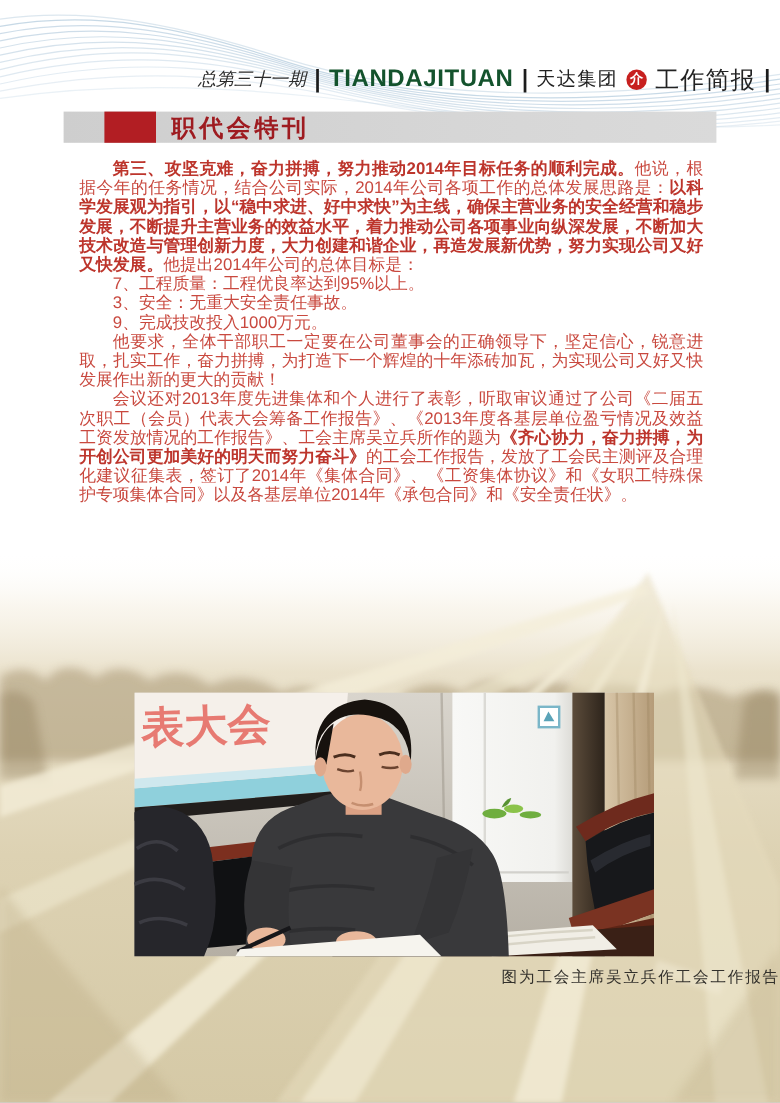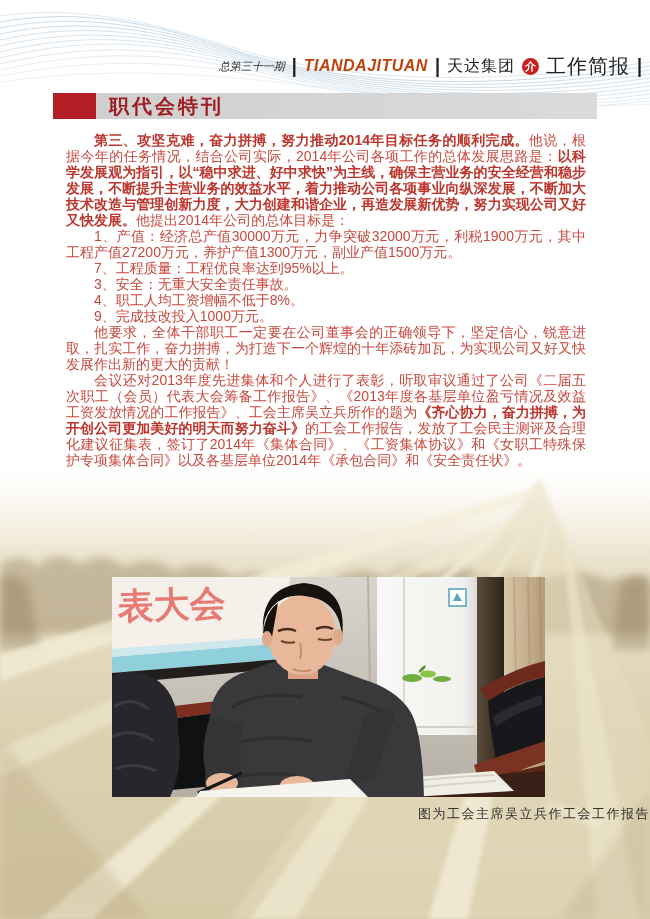--- a/index.html
+++ b/index.html
@@ -9,35 +9,35 @@
     background:#ffffff; overflow:hidden;
     font-family:"Liberation Sans", sans-serif;
   }
   
   .waves { position:absolute; left:0; top:0; width:650px; height:115px; pointer-events:none; }
   
   .masthead {
     position:absolute; top:53px; right:8px; height:26px;
     display:flex; align-items:center; gap:7px; white-space:nowrap;
   }
-  .issue-no { font-family:"DejaVu Serif", serif; font-style:italic; font-size:11px; color:#2b2b2b; }
+  .issue-no { font-family:"DejaVu Serif", serif; font-style:italic; font-size:15px; color:#2b2b2b; }
   .sep { font-size:18px; font-weight:700; color:#1c1c1c; transform:scaleY(1.15); }
-  .brand-en { font-size:16px; font-weight:800; color:#c2410c; letter-spacing:0.5px;font-style:italic; }
+  .brand-en { font-size:20px; font-weight:800; color:#14532d; letter-spacing:0.5px; }
   .brand-cn { font-size:16px; color:#222; letter-spacing:1px; }
   .bulletin { font-size:20px; color:#222; letter-spacing:1px; }
   .logo {
     width:17px; height:17px; border-radius:50%; background:#c7201f;
     color:#fff; font-size:11px; line-height:17px; text-align:center; font-weight:700;
     display:inline-block;
   }
   
   .banner {
     position:absolute; left:53px; top:93px; width:544px; height:26px;
     background:linear-gradient(90deg,#cecece 0%, #d6d6d6 60%, #dadada 100%);
-    display:flex; align-items:center;
+    display:flex; align-items:center;padding-left:34px;
   }
   .banner-block { width:43px; height:26px; background:#b21e23; flex:0 0 auto; }
   .banner-title {
     margin-left:13px; font-size:20px; font-weight:800; color:#9e1b20;
     letter-spacing:3px; font-family:"Liberation Serif", serif;
   }
   
   .article {
     position:absolute; left:66px; top:132px; width:520px;
     font-size:14px; line-height:16px; text-align:justify;
@@ -128,24 +128,22 @@
     <span class="sep">|</span>
   </div>
 
   <div class="banner">
     <div class="banner-block"></div>
     <div class="banner-title">职代会特刊</div>
   </div>
 
   <div class="article">
     <p><span class="b">第三、攻坚克难，奋力拼搏，努力推动2014年目标任务的顺利完成。</span><span>他说，根据今年的任务情况，结合公司实际，2014年公司各项工作的总体发展思路是：</span><span class="b">以科学发展观为指引，以“稳中求进、好中求快”为主线，确保主营业务的安全经营和稳步发展，不断提升主营业务的效益水平，着力推动公司各项事业向纵深发展，不断加大技术改造与管理创新力度，大力创建和谐企业，再造发展新优势，努力实现公司又好又快发展。</span><span>他提出2014年公司的总体目标是：</span></p>
-    <p>1、产值：经济总产值30000万元，力争突破32000万元，利税1900万元，其中工程产值27200万元，养护产值1300万元，副业产值1500万元。</p>
     <p>7、工程质量：工程优良率达到95%以上。</p>
     <p>3、安全：无重大安全责任事故。</p>
-    <p>4、职工人均工资增幅不低于8%。</p>
     <p>9、完成技改投入1000万元。</p>
     <p>他要求，全体干部职工一定要在公司董事会的正确领导下，坚定信心，锐意进取，扎实工作，奋力拼搏，为打造下一个辉煌的十年添砖加瓦，为实现公司又好又快发展作出新的更大的贡献！</p>
     <p><span>会议还对2013年度先进集体和个人进行了表彰，听取审议通过了公司《二届五次职工（会员）代表大会筹备工作报告》、《2013年度各基层单位盈亏情况及效益工资发放情况的工作报告》、工会主席吴立兵所作的题为</span><span class="b">《齐心协力，奋力拼搏，为开创公司更加美好的明天而努力奋斗》</span><span>的工会工作报告，发放了工会民主测评及合理化建议征集表，签订了2014年《集体合同》、《工资集体协议》和《女职工特殊保护专项集体合同》以及各基层单位2014年《承包合同》和《安全责任状》。</span></p>
   </div>
 
   <div class="photo">
     <svg viewBox="0 0 433 220" width="433" height="220" xmlns="http://www.w3.org/2000/svg">
       <defs>
         <linearGradient id="wallG" x1="0" y1="0" x2="0" y2="1">
           <stop offset="0" stop-color="#d9d5cd"></stop>

